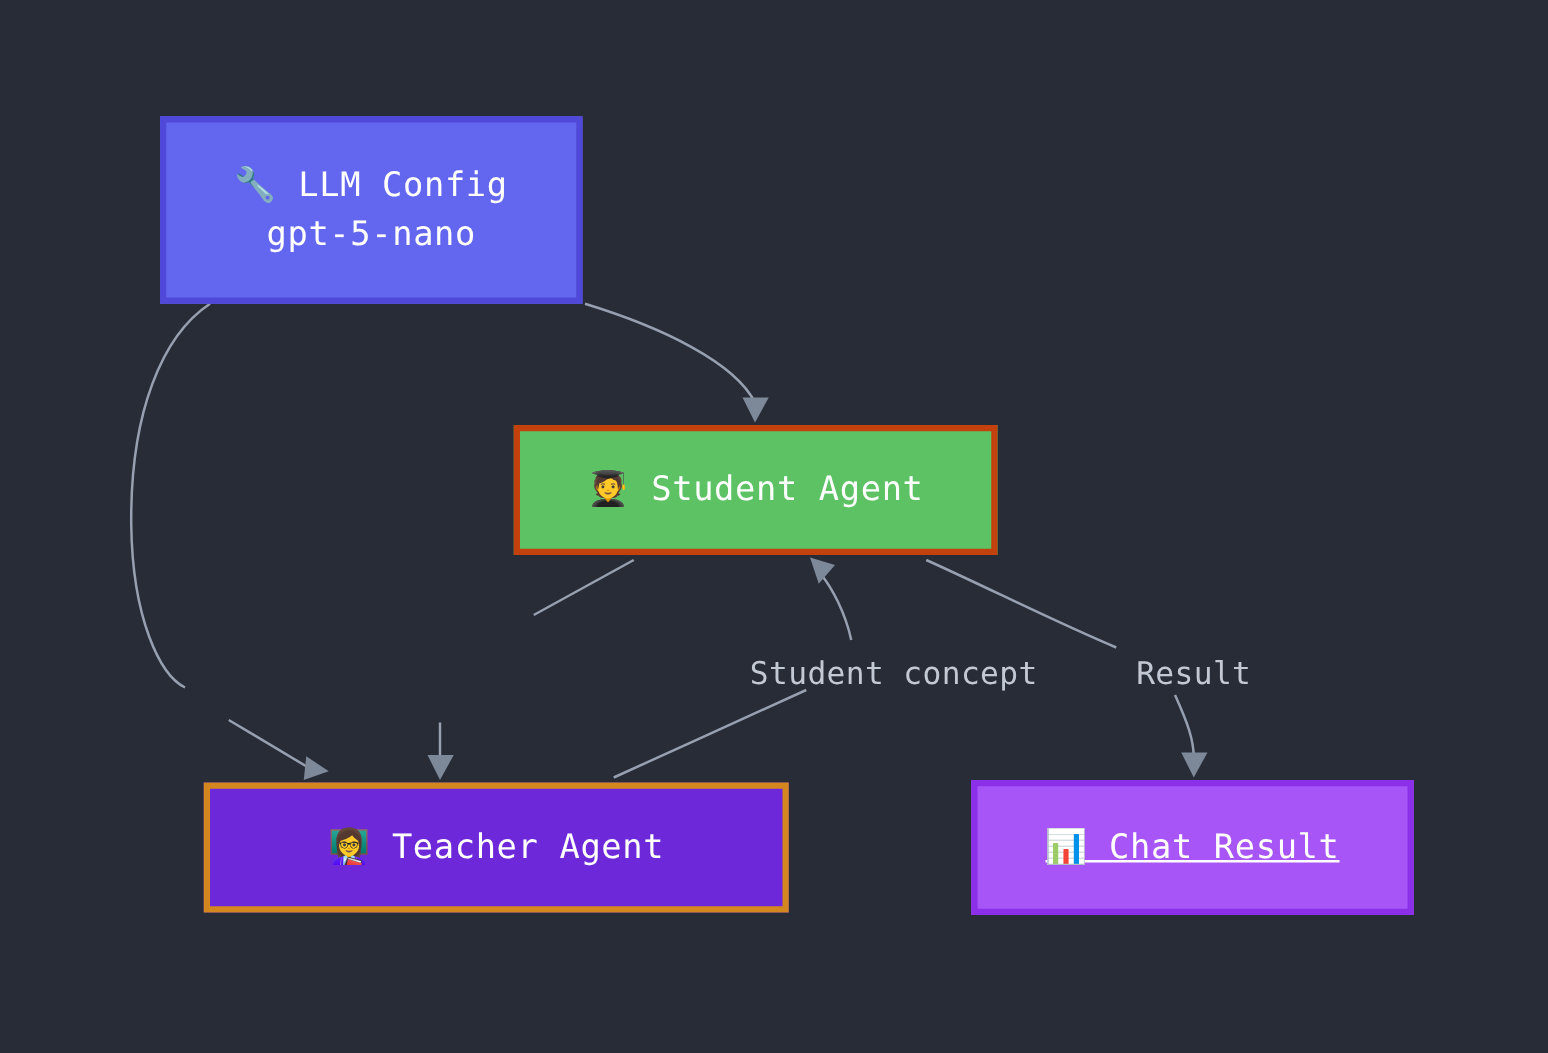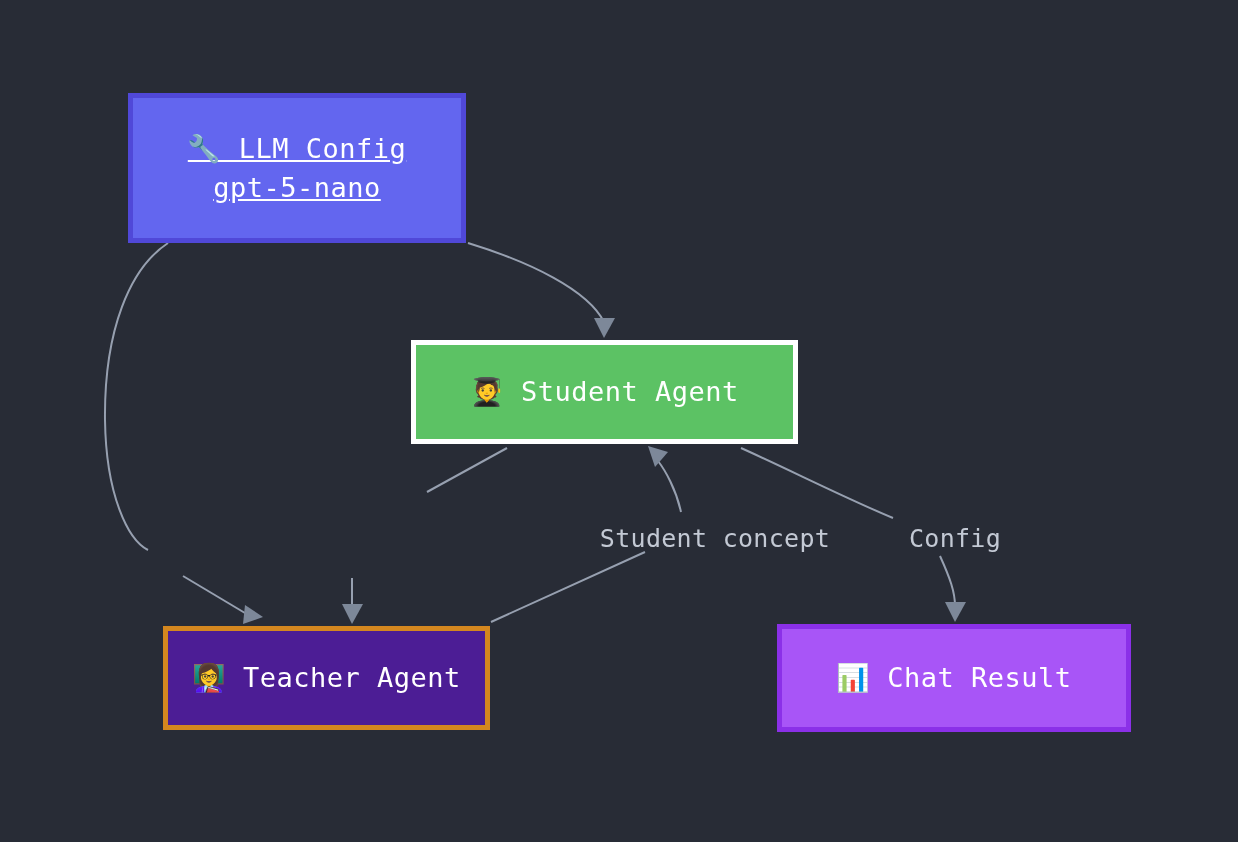--- a/index.html
+++ b/index.html
@@ -50,45 +50,45 @@
     padding: 0 6px;
     box-sizing: border-box;
   }
   #node-llm-config {
     left: 128px;
     top: 93px;
     width: 338px;
     height: 150px;
     background: #6366ef;
     border: 5px solid #5048d8;
-    text-decoration: underline;
   }
   #node-student-agent {
     left: 411px;
     top: 340px;
     width: 387px;
     height: 104px;
     background: #5cc264;
-    border: 5px solid #ffffff;
+    border: 5px solid #c2410c;
   }
   #node-teacher-agent {
     left: 163px;
     top: 626px;
-    width: 327px;
+    width: 468px;
     height: 104px;
-    background: #4c1d95;
+    background: #6d28d9;
     border: 5px solid #d4871f;
   }
   #node-chat-result {
     left: 777px;
     top: 624px;
     width: 354px;
     height: 108px;
     background: #a855f7;
     border: 5px solid #8b30e8;
+    text-decoration: underline;
   }
   .edge-label {
     position: absolute;
     color: #c3c9d4;
     font-size: 25px;
     line-height: 1.68;
     letter-spacing: 0.3px;
     text-align: center;
     white-space: pre-line;
     z-index: 2;
@@ -159,15 +159,15 @@
     <span class="node-inner">👩‍🏫 Teacher Agent</span>
   </div>
 
   <div class="node" id="node-chat-result">
     <span class="node-inner">📊 Chat Result</span>
   </div>
 
 
   <div class="edge-label" id="label-explains">Student concept</div>
 
-  <div class="edge-label" id="label-summary">Config</div>
+  <div class="edge-label" id="label-summary">Result</div>
 
 </div>
 
 </body></html>

